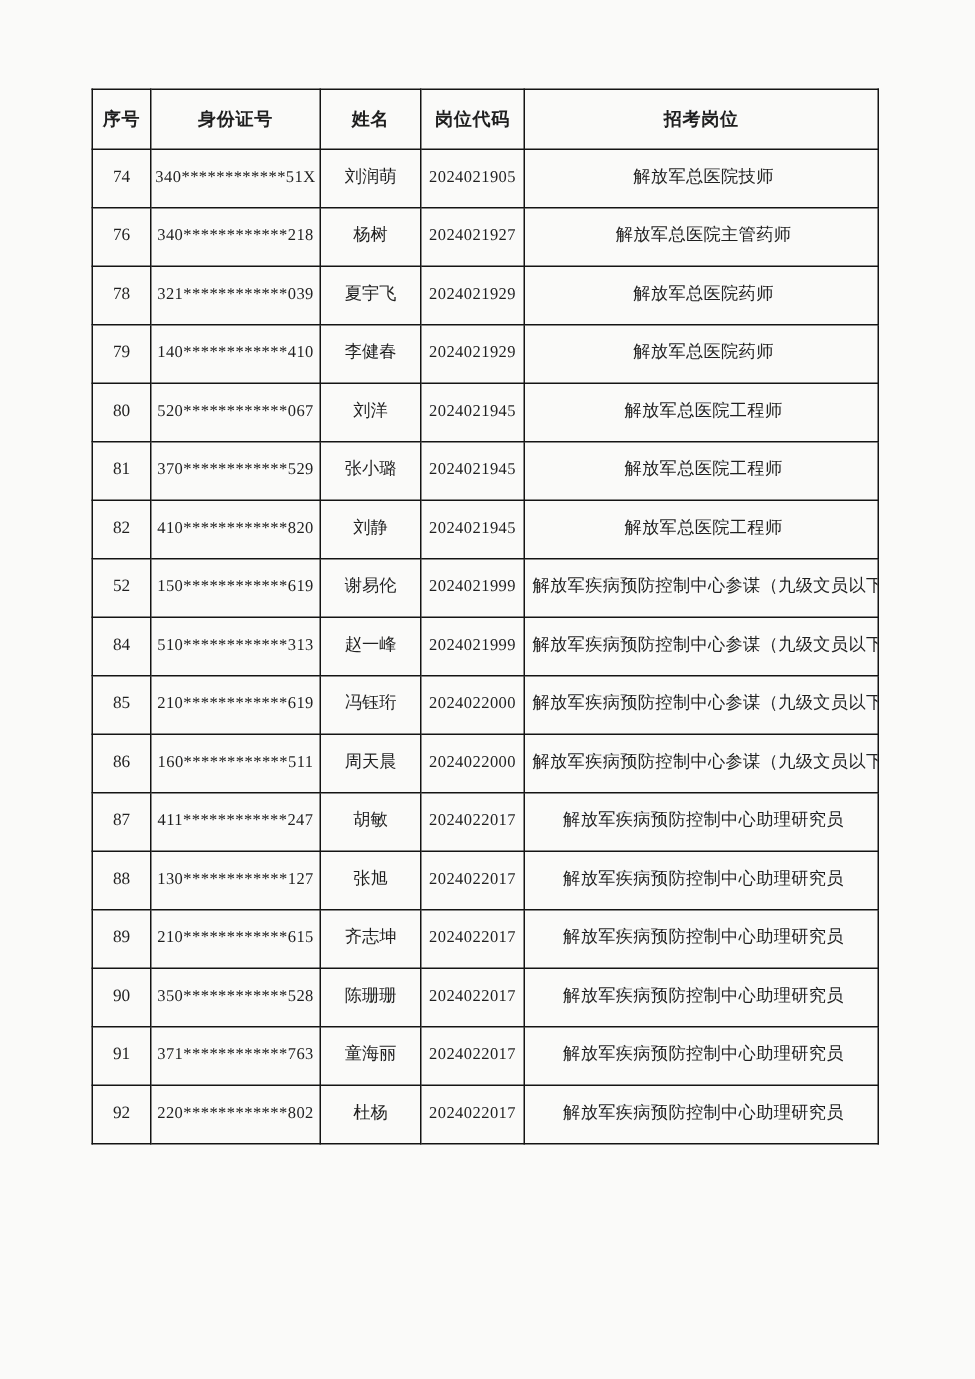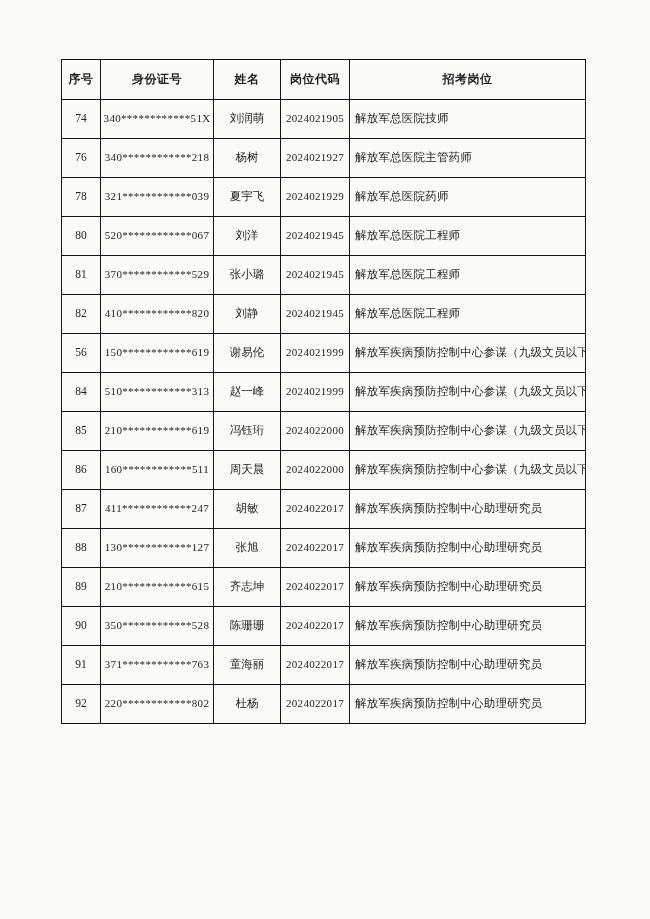--- a/index.html
+++ b/index.html
@@ -44,21 +44,21 @@
     height: 39px;
     font-weight: bold;
     font-size: 12px;
     letter-spacing: 0.5px;
   }
   table.roster td {
     height: 38px;
     font-weight: normal;
   }
   table.roster td.col-position {
-    text-align: left;
+    text-align: center;
     padding-left: 5px;
     font-size: 11.5px;
     letter-spacing: 0.2px;
   }
   table.roster td.col-id,
   table.roster td.col-code {
     font-size: 11px;
     letter-spacing: 0.3px;
     text-align: center;
   }
@@ -105,20 +105,27 @@
           <td class="col-position">解放军总医院主管药师</td>
         </tr>
         <tr>
           <td class="col-no">78</td>
           <td class="col-id">321************039</td>
           <td class="col-name">夏宇飞</td>
           <td class="col-code">2024021929</td>
           <td class="col-position">解放军总医院药师</td>
         </tr>
         <tr>
+          <td class="col-no">79</td>
+          <td class="col-id">140************410</td>
+          <td class="col-name">李健春</td>
+          <td class="col-code">2024021929</td>
+          <td class="col-position">解放军总医院药师</td>
+        </tr>
+        <tr>
           <td class="col-no">80</td>
           <td class="col-id">520************067</td>
           <td class="col-name">刘洋</td>
           <td class="col-code">2024021945</td>
           <td class="col-position">解放军总医院工程师</td>
         </tr>
         <tr>
           <td class="col-no">81</td>
           <td class="col-id">370************529</td>
           <td class="col-name">张小璐</td>
@@ -126,21 +133,21 @@
           <td class="col-position">解放军总医院工程师</td>
         </tr>
         <tr>
           <td class="col-no">82</td>
           <td class="col-id">410************820</td>
           <td class="col-name">刘静</td>
           <td class="col-code">2024021945</td>
           <td class="col-position">解放军总医院工程师</td>
         </tr>
         <tr>
-          <td class="col-no">56</td>
+          <td class="col-no">52</td>
           <td class="col-id">150************619</td>
           <td class="col-name">谢易伦</td>
           <td class="col-code">2024021999</td>
           <td class="col-position">解放军疾病预防控制中心参谋（九级文员以下）</td>
         </tr>
         <tr>
           <td class="col-no">84</td>
           <td class="col-id">510************313</td>
           <td class="col-name">赵一峰</td>
           <td class="col-code">2024021999</td>

